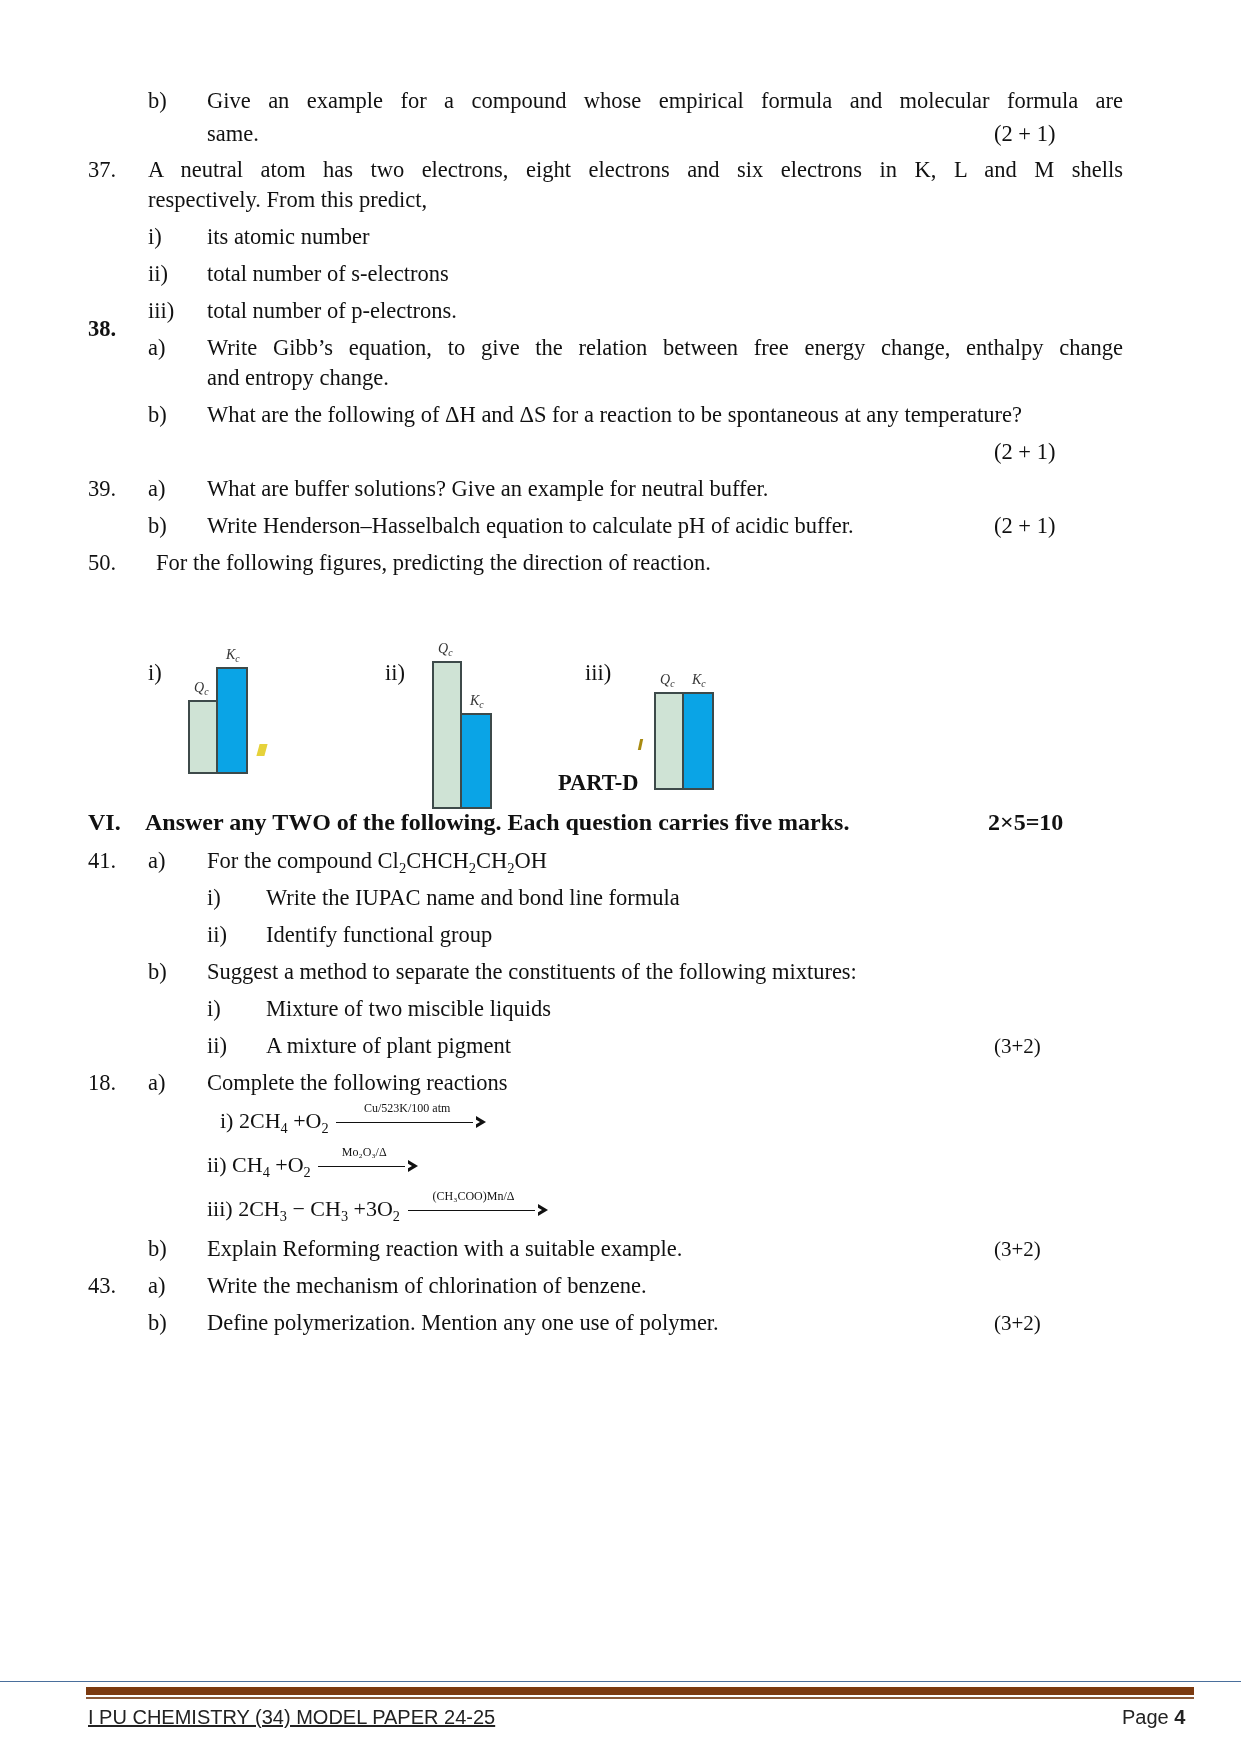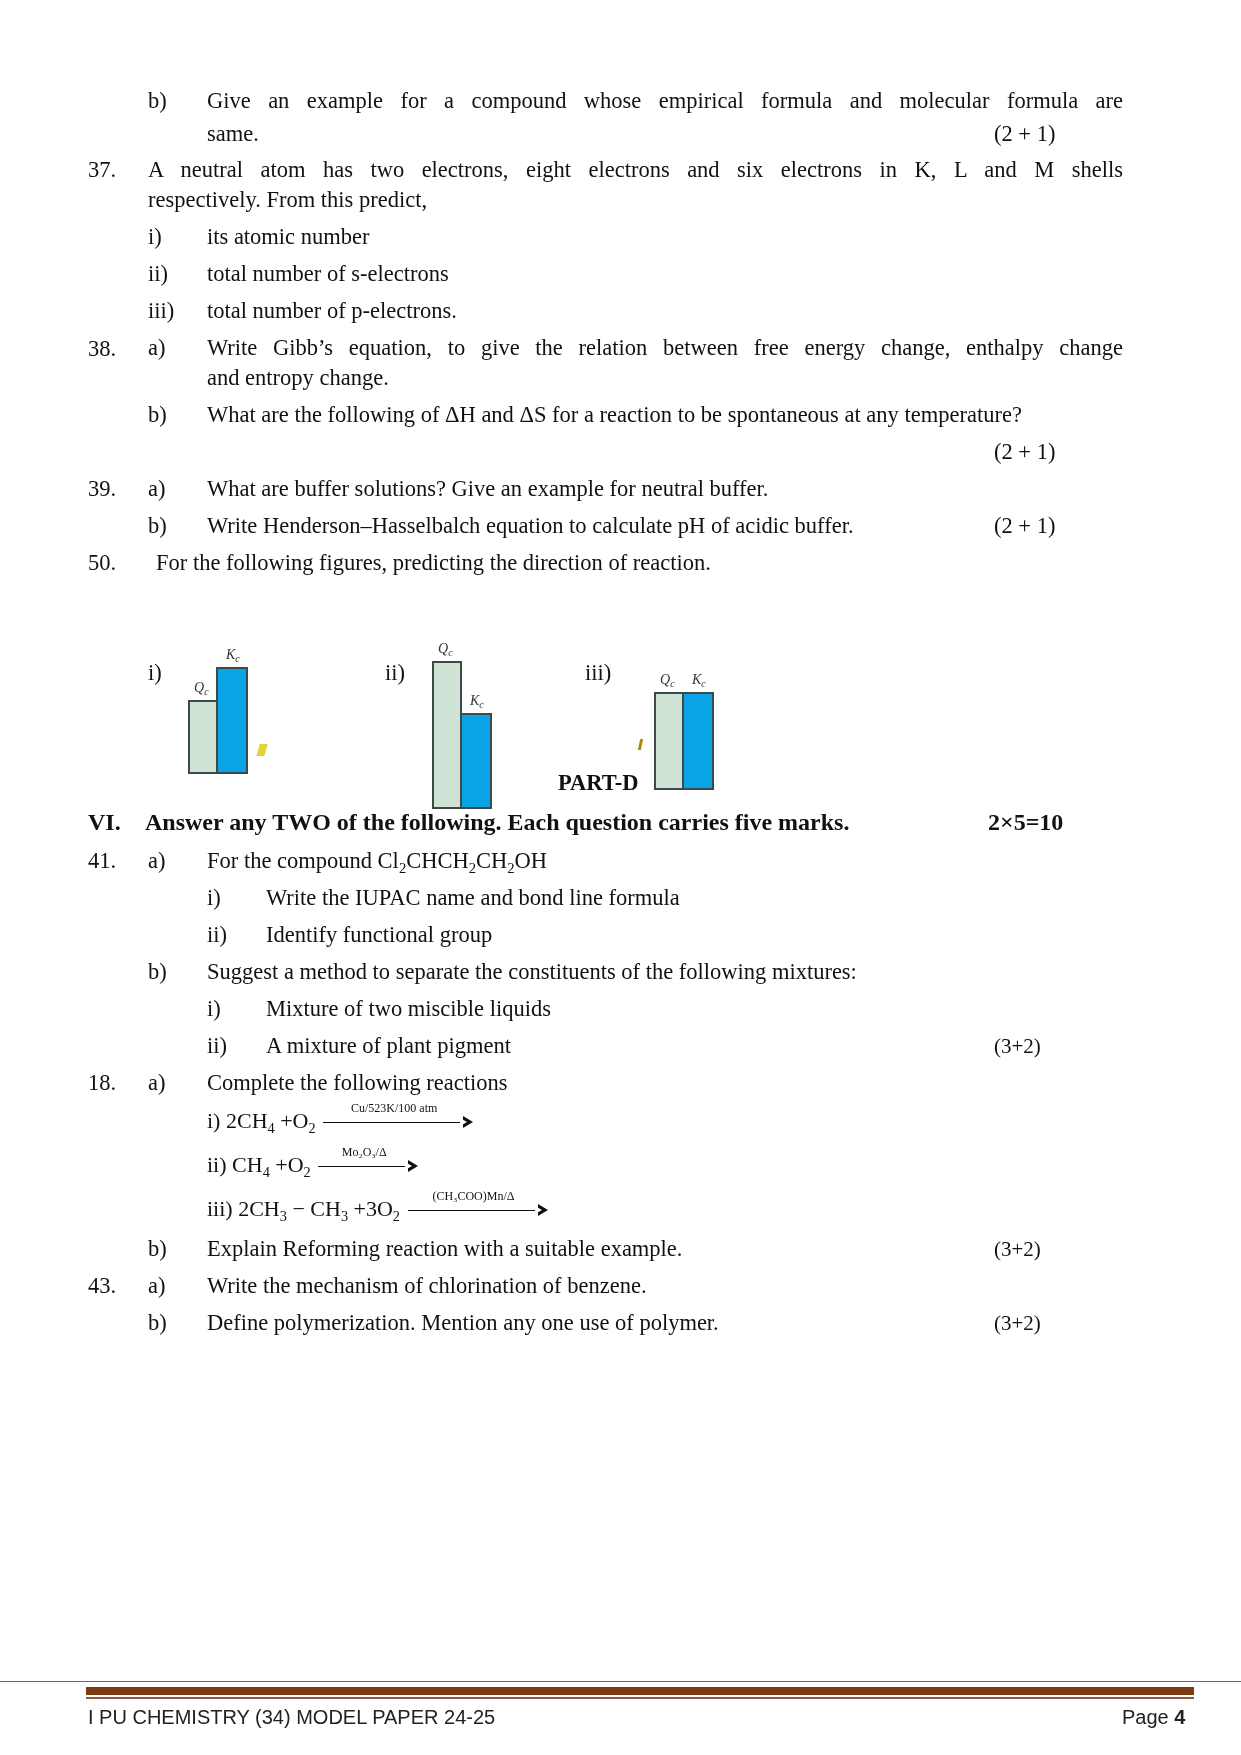--- a/index.html
+++ b/index.html
@@ -49,21 +49,21 @@
 <span class="abs" style="left:88px;top:157px;">37.</span>
 <span class="justify" style="left:148px;top:157px;width:975px;">A neutral atom has two electrons, eight electrons and six electrons in K, L and M shells</span>
 <span class="abs" style="left:148px;top:187px;">respectively. From this predict,</span>
 <span class="abs" style="left:148px;top:224px;">i)</span>
 <span class="abs" style="left:207px;top:224px;">its atomic number</span>
 <span class="abs" style="left:148px;top:261px;">ii)</span>
 <span class="abs" style="left:207px;top:261px;">total number of s-electrons</span>
 <span class="abs" style="left:148px;top:298px;">iii)</span>
 <span class="abs" style="left:207px;top:298px;">total number of p-electrons.</span>
 
-<span class="abs" style="left:88px;top:336px;">38.</span>
+<span class="abs" style="left:88px;top:316px;font-weight:bold;">38.</span>
 <span class="abs" style="left:148px;top:335px;">a)</span>
 <span class="justify" style="left:207px;top:335px;width:916px;">Write Gibb’s equation, to give the relation between free energy change, enthalpy change</span>
 <span class="abs" style="left:207px;top:365px;">and entropy change.</span>
 <span class="abs" style="left:148px;top:402px;">b)</span>
 <span class="abs" style="left:207px;top:402px;">What are the following of ΔH and ΔS for a reaction to be spontaneous at any temperature?</span>
 <span class="abs" style="left:994px;top:439px;">(2 + 1)</span>
 
 <span class="abs" style="left:88px;top:476px;">39.</span>
 <span class="abs" style="left:148px;top:476px;">a)</span>
 <span class="abs" style="left:207px;top:476px;">What are buffer solutions? Give an example for neutral buffer.</span>
@@ -117,21 +117,21 @@
 <span class="abs" style="left:207px;top:996px;">i)</span>
 <span class="abs" style="left:266px;top:996px;">Mixture of two miscible liquids</span>
 <span class="abs" style="left:207px;top:1033px;">ii)</span>
 <span class="abs" style="left:266px;top:1033px;">A mixture of plant pigment</span>
 <span class="marks2" style="top:1034px;">(3+2)</span>
 
 <span class="abs" style="left:88px;top:1070px;">18.</span>
 <span class="abs" style="left:148px;top:1070px;">a)</span>
 <span class="abs" style="left:207px;top:1070px;">Complete the following reactions</span>
 
-<div class="rxn" style="left:207px;top:1108px;">
+<div class="rxn" style="left:220px;top:1108px;">
   <span>i)</span>
   <span>2CH</span><sub>4</sub>
   <span>+</span><span>O</span><sub>2</sub>
   <span class="arrow" style="width:150px;margin-left:2px;"><span class="cond">Cu/523K/100 atm</span><span class="shaft"></span><span class="head"></span></span>
 </div>
 
 <div class="rxn" style="left:207px;top:1152px;">
   <span>ii)</span>
   <span>CH</span><sub>4</sub>
   <span>+</span><span>O</span><sub>2</sub>
@@ -154,14 +154,14 @@
 <span class="abs" style="left:88px;top:1273px;">43.</span>
 <span class="abs" style="left:148px;top:1273px;">a)</span>
 <span class="abs" style="left:207px;top:1273px;">Write the mechanism of chlorination of benzene.</span>
 <span class="abs" style="left:148px;top:1310px;">b)</span>
 <span class="abs" style="left:207px;top:1310px;">Define polymerization. Mention any one use of polymer.</span>
 <span class="marks2" style="top:1311px;">(3+2)</span>
 
 <div class="footer-rule-blue"></div>
 <div class="footer-rule-brown"></div>
 <div class="footer-rule-brown2"></div>
-<span class="footer" style="left:88px;">I PU CHEMISTRY (34) MODEL PAPER 24-25</span>
+<span class="footer" style="left:88px;text-decoration:underline;">I PU CHEMISTRY (34) MODEL PAPER 24-25</span>
 <span class="footer" style="left:1122px;"><span>Page</span> <b>4</b></span>
 
 </body></html>

